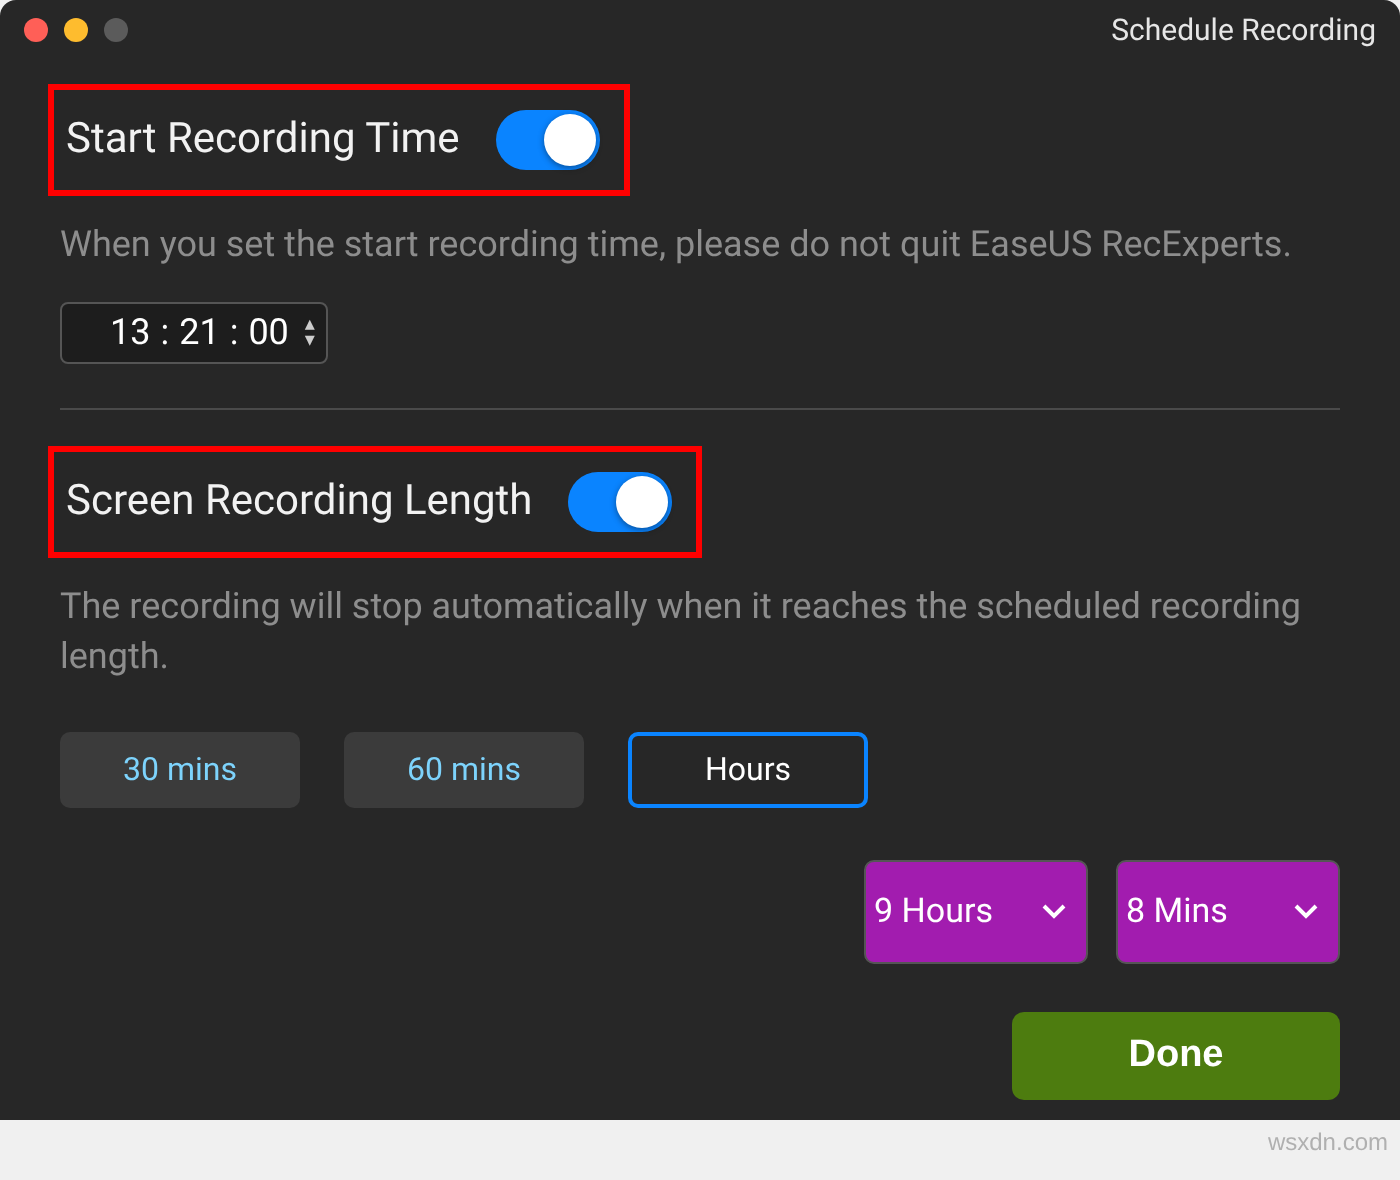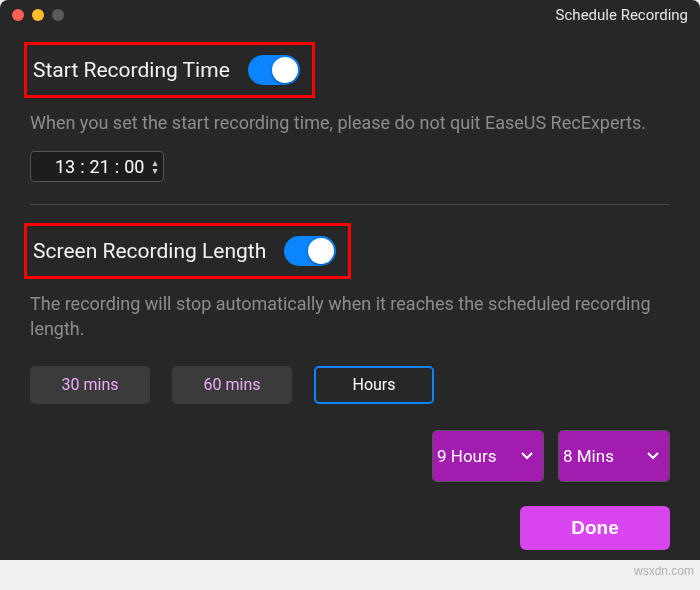--- a/index.html
+++ b/index.html
@@ -127,21 +127,21 @@
     width: 120px;
     border-radius: 5px;
     border: none;
     font-size: 16px;
     cursor: pointer;
     text-align: center;
     line-height: 38px;
   }
   .preset-btn.dim {
     background: #3b3b3b;
-    color: #f0abfc;
+    color: #7dd3fc;
   }
   .preset-btn.selected {
     background: #272727;
     color: #fff;
     border: 2px solid #0a84ff;
     line-height: 34px;
   }
   .custom-row {
     display: flex;
     justify-content: flex-end;
@@ -166,23 +166,23 @@
   .chev {
     display: inline-block;
   }
   .chev svg { display: block; }
   .done-row {
     display: flex;
     justify-content: flex-end;
     margin-top: 24px;
   }
   .done-btn {
-    width: 150px;
+    width: 164px;
     height: 44px;
-    background: #d946ef;
+    background: #4d7c0f;
     border: none;
     border-radius: 6px;
     color: #fff;
     font-size: 19px;
     font-weight: 600;
     cursor: pointer;
   }
   .watermark {
     position: absolute;
     right: 6px;

